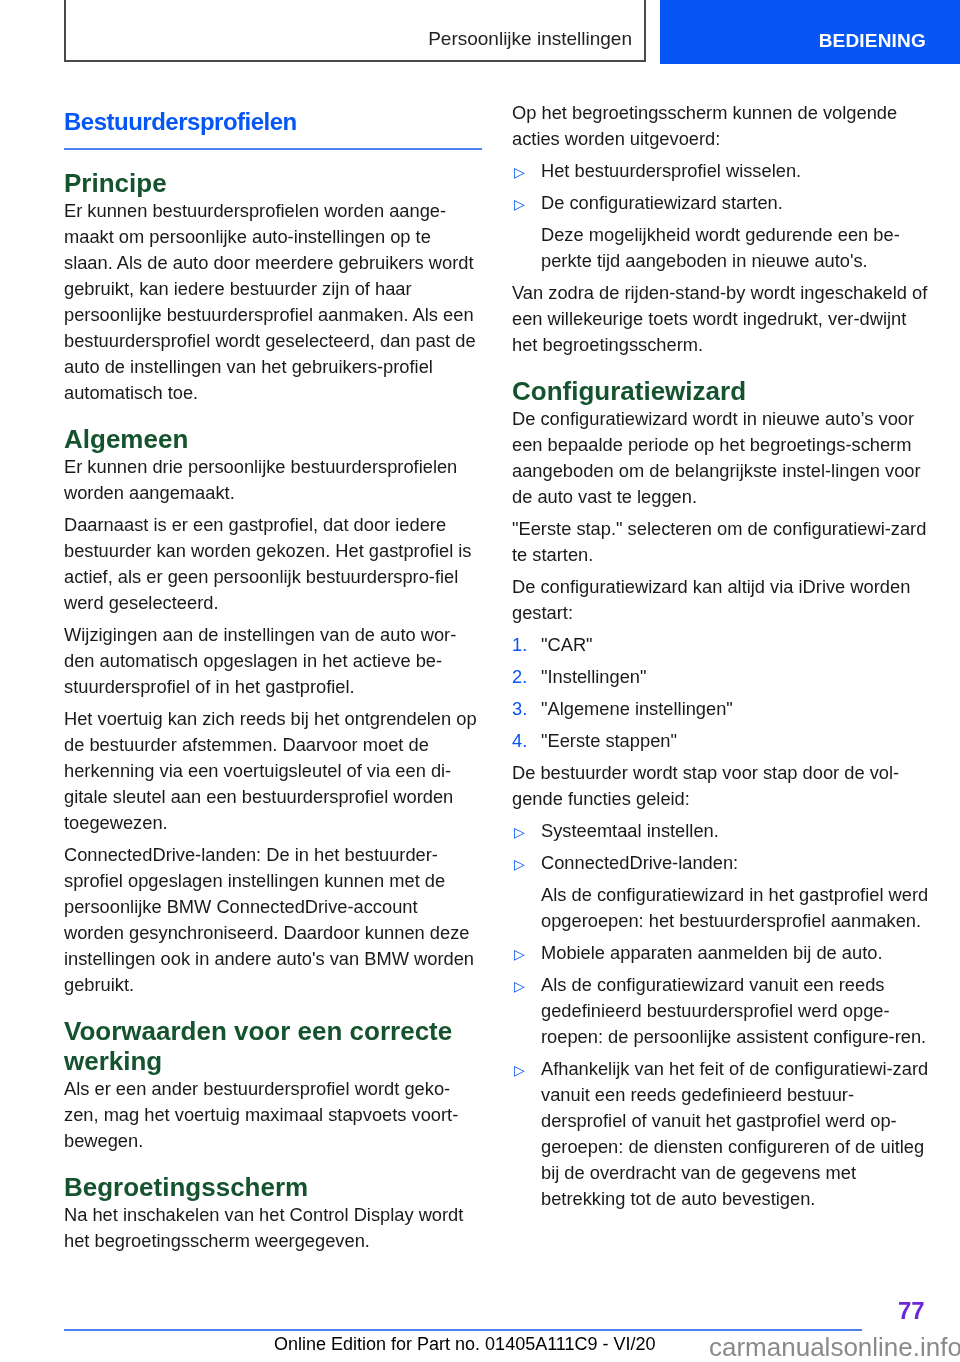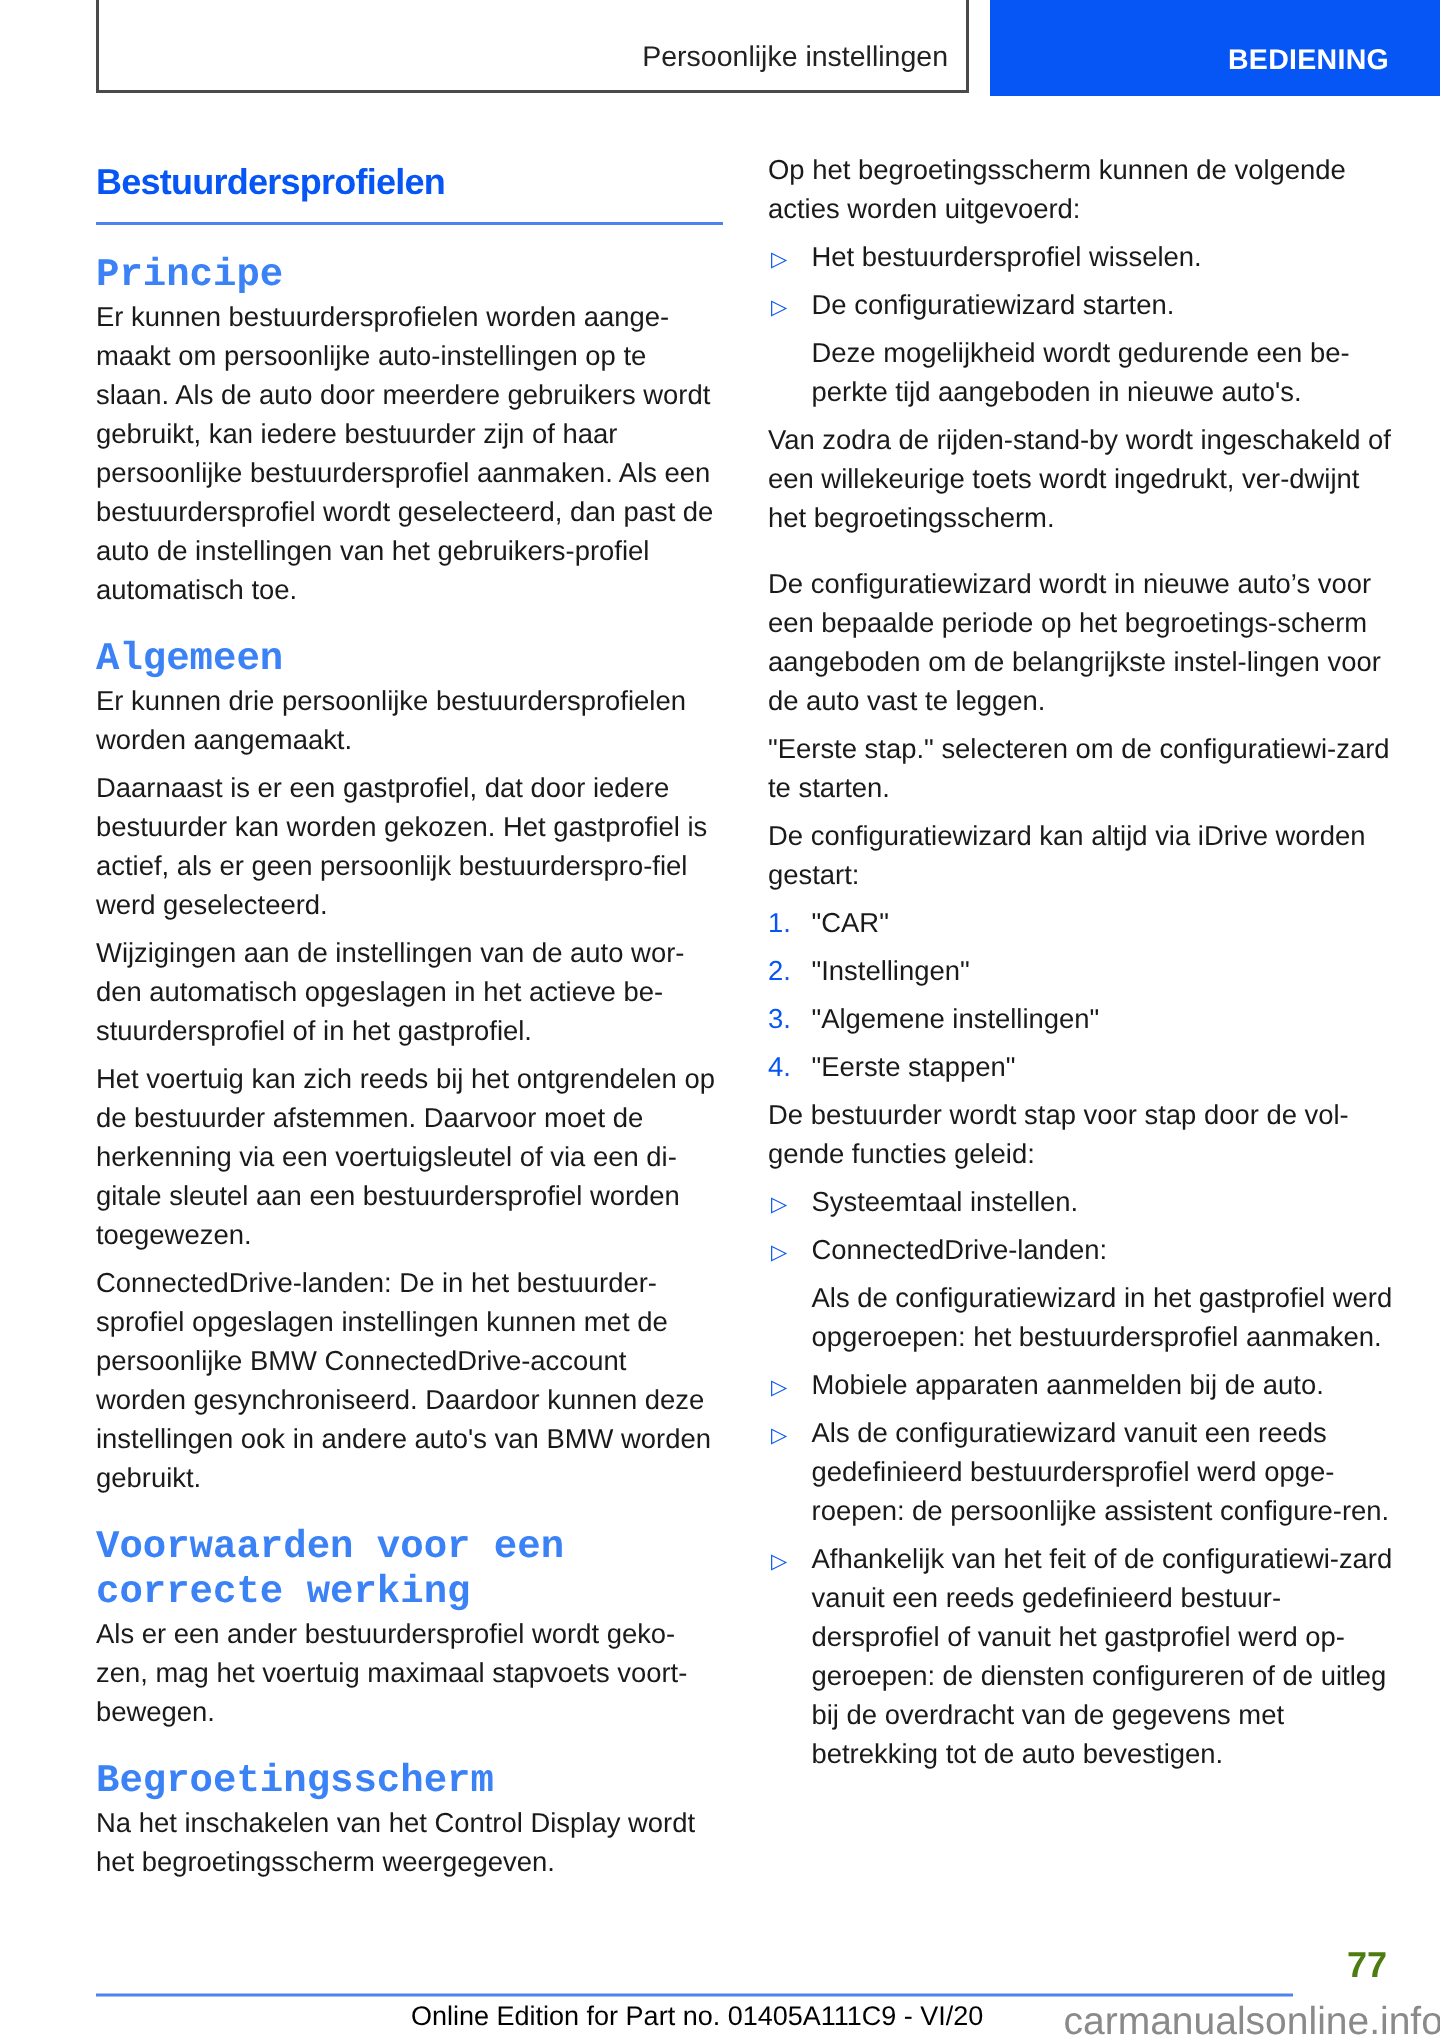--- a/index.html
+++ b/index.html
@@ -11,33 +11,33 @@
   .hdr-right { position: absolute; left: 660px; top: 0; width: 300px; height: 64px; background: #0655f5; }
   .hdr-right-label { position: absolute; right: 34px; top: 30px; font-size: 19px; font-weight: bold; color: #fff; letter-spacing: 0.2px; }
 
   .col { position: absolute; top: 100px; }
   .col-left { left: 64px; width: 418px; }
   .col-right { left: 512px; width: 420px; }
 
   .page-title { font-size: 24px; font-weight: bold; color: #0655f5; margin: 0; line-height: 44px; letter-spacing: -0.5px; }
   .title-rule { height: 2px; background: #4d82f0; margin-top: 4px; margin-bottom: 18px; }
 
-  h2 { font-size: 26px; font-weight: bold; color: #3b82f6; margin: 0; line-height: 30px; font-family: Liberation Mono, monospace; }
+  h2 { font-size: 26px; font-weight: bold; color: #14532d; margin: 0; line-height: 30px; }
   p { font-size: 18.3px; line-height: 26px; margin: 0 0 6px 0; }
   .sec { margin-bottom: 18px; }
   .sec > h2 { margin-bottom: 0; }
 
   ul.tri, ol.num { list-style: none; margin: 0 0 6px 0; padding: 0; }
   ul.tri li, ol.num li { position: relative; padding-left: 29px; font-size: 18.3px; line-height: 26px; margin-bottom: 6px; }
   .marker { position: absolute; left: 0; top: 0; color: #0655f5; }
   .tri-marker { font-size: 14px; left: 2px; top: 1px; }
   .sub { margin-top: 6px; }
 
   .footer-rule { position: absolute; left: 64px; top: 1329px; width: 798px; height: 2px; background: #4d82f0; }
-  .page-num { position: absolute; left: 898px; top: 1297px; font-size: 24px; font-weight: bold; color: #4d7c0f; text-align: center; }
+  .page-num { position: absolute; left: 898px; top: 1297px; font-size: 24px; font-weight: bold; color: #6d28d9; text-align: center; }
   .footer-text { position: absolute; left: 274px; top: 1334px; font-size: 18px; color: #000000; white-space: nowrap; }
   .watermark { position: absolute; left: 665px; top: 1332px; font-size: 26px; color: #8a8a8a; white-space: nowrap; margin-left: 44px; }
 </style>
 </head>
 <body>
 
 <div class="hdr-left">
   <span class="hdr-left-label">Persoonlijke instellingen</span>
 </div>
 <div class="hdr-right">
@@ -82,20 +82,21 @@
     </li>
     <li>
       <span class="marker tri-marker">▷</span>
       <span>De configuratiewizard starten.</span>
       <div class="sub">Deze mogelijkheid wordt gedurende een be-perkte tijd aangeboden in nieuwe auto's.</div>
     </li>
   </ul>
   <p>Van zodra de rijden-stand-by wordt ingeschakeld of een willekeurige toets wordt ingedrukt, ver-dwijnt het begroetingsscherm.</p>
 
   <div class="sec" style="margin-top:18px">
+    <h2>Configuratiewizard</h2>
     <p>De configuratiewizard wordt in nieuwe auto’s voor een bepaalde periode op het begroetings-scherm aangeboden om de belangrijkste instel-lingen voor de auto vast te leggen.</p>
     <p>"Eerste stap." selecteren om de configuratiewi-zard te starten.</p>
     <p>De configuratiewizard kan altijd via iDrive worden gestart:</p>
 
     <ol class="num">
       <li><span class="marker">1.</span><span>"CAR"</span></li>
       <li><span class="marker">2.</span><span>"Instellingen"</span></li>
       <li><span class="marker">3.</span><span>"Algemene instellingen"</span></li>
       <li><span class="marker">4.</span><span>"Eerste stappen"</span></li>
     </ol>

